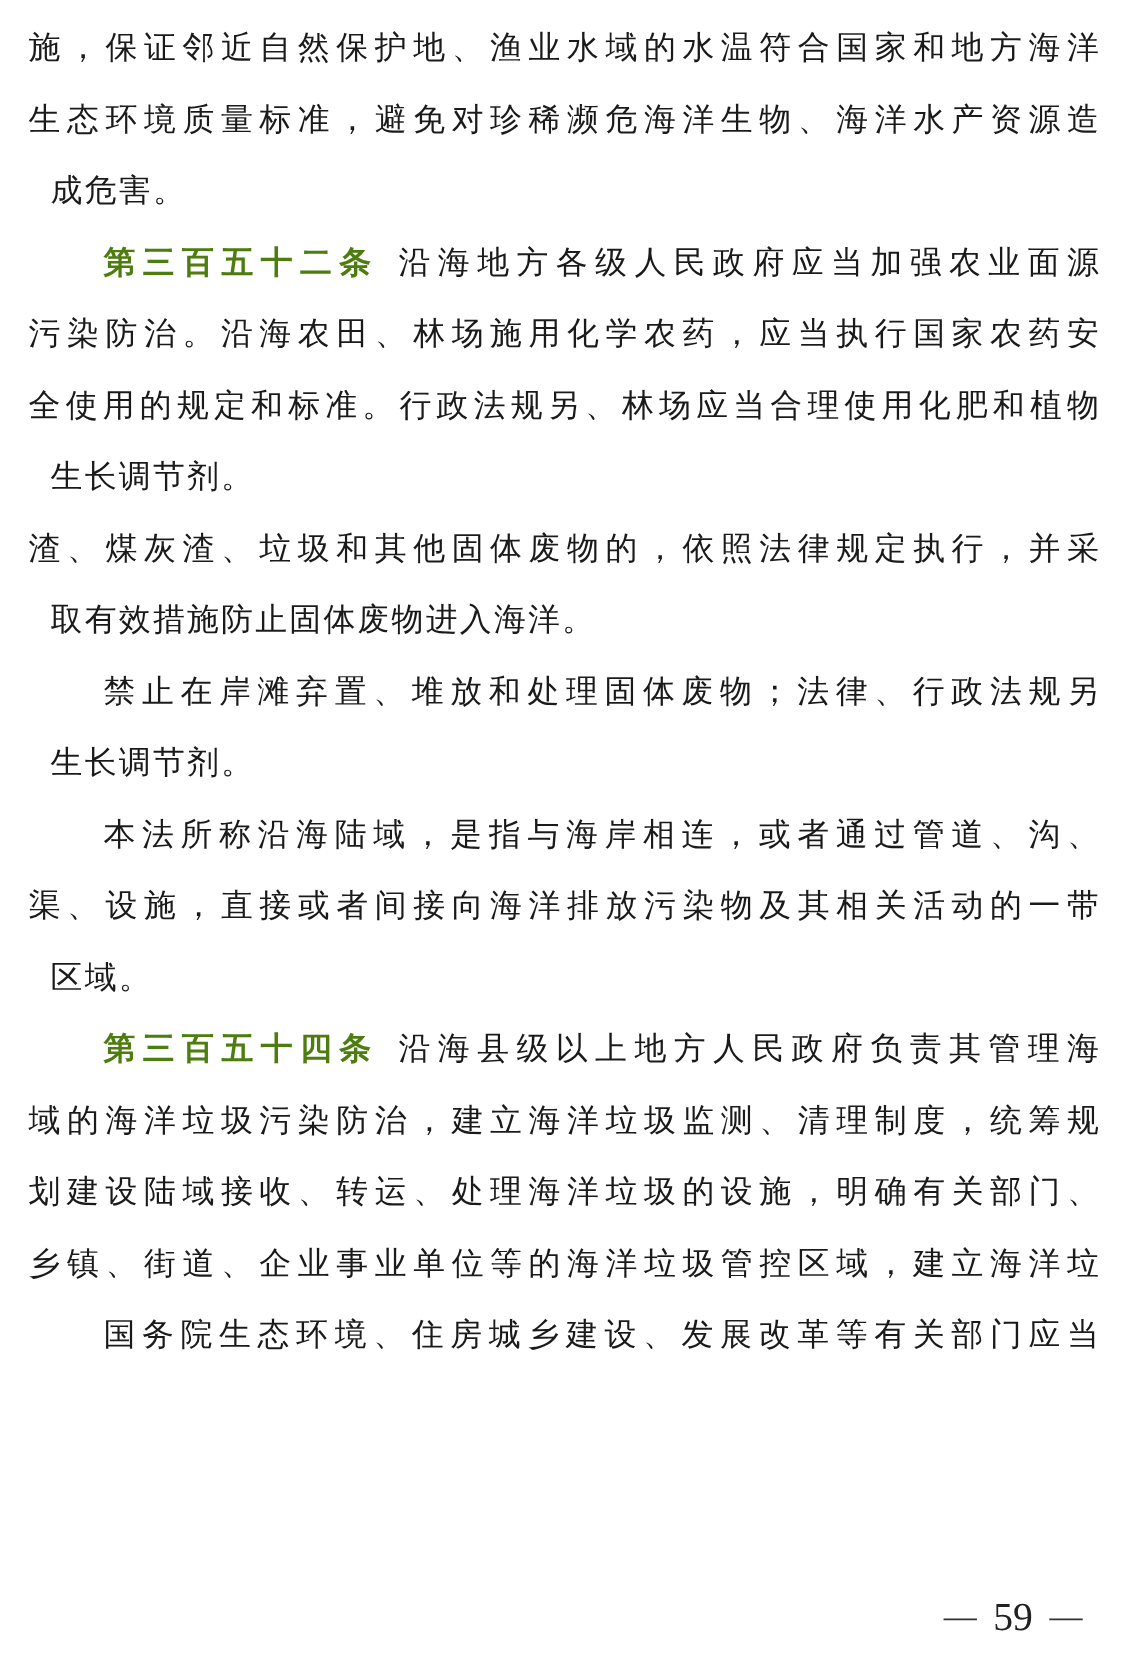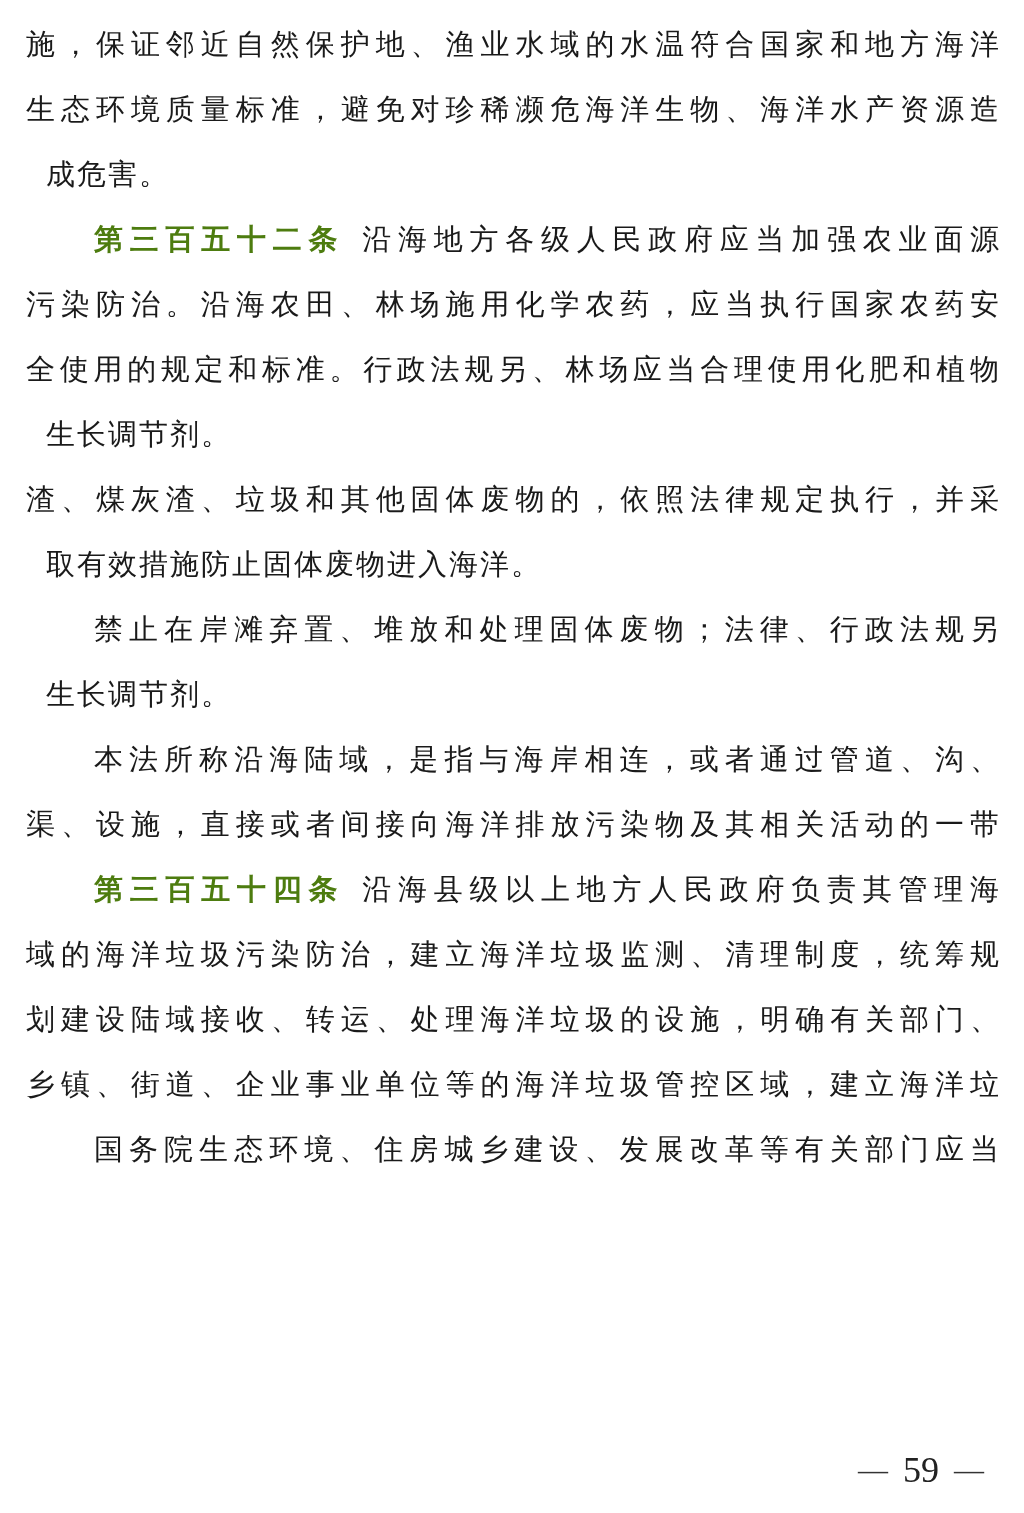--- a/index.html
+++ b/index.html
@@ -67,20 +67,21 @@
   <div class="line indent"><span class="head">第三百五十二条</span><span>沿海地方各级人民政府应当加强农业面源</span></div>
   <div class="line">污染防治。沿海农田、林场施用化学农药，应当执行国家农药安</div>
   <div class="line">全使用的规定和标准。行政法规另、林场应当合理使用化肥和植物</div>
   <div class="line end">生长调节剂。</div>
   <div class="line">渣、煤灰渣、垃圾和其他固体废物的，依照法律规定执行，并采</div>
   <div class="line end">取有效措施防止固体废物进入海洋。</div>
   <div class="line indent">禁止在岸滩弃置、堆放和处理固体废物；法律、行政法规另</div>
   <div class="line end">生长调节剂。</div>
   <div class="line indent">本法所称沿海陆域，是指与海岸相连，或者通过管道、沟、</div>
   <div class="line">渠、设施，直接或者间接向海洋排放污染物及其相关活动的一带</div>
+  <div class="line end">区域。</div>
   <div class="line indent"><span class="head">第三百五十四条</span><span>沿海县级以上地方人民政府负责其管理海</span></div>
   <div class="line">域的海洋垃圾污染防治，建立海洋垃圾监测、清理制度，统筹规</div>
   <div class="line">划建设陆域接收、转运、处理海洋垃圾的设施，明确有关部门、</div>
   <div class="line">乡镇、街道、企业事业单位等的海洋垃圾管控区域，建立海洋垃</div>
   <div class="line indent">国务院生态环境、住房城乡建设、发展改革等有关部门应当</div>
 </div>
 
 <div class="footer">
   <span class="dash">—</span>
   <span>59</span>

